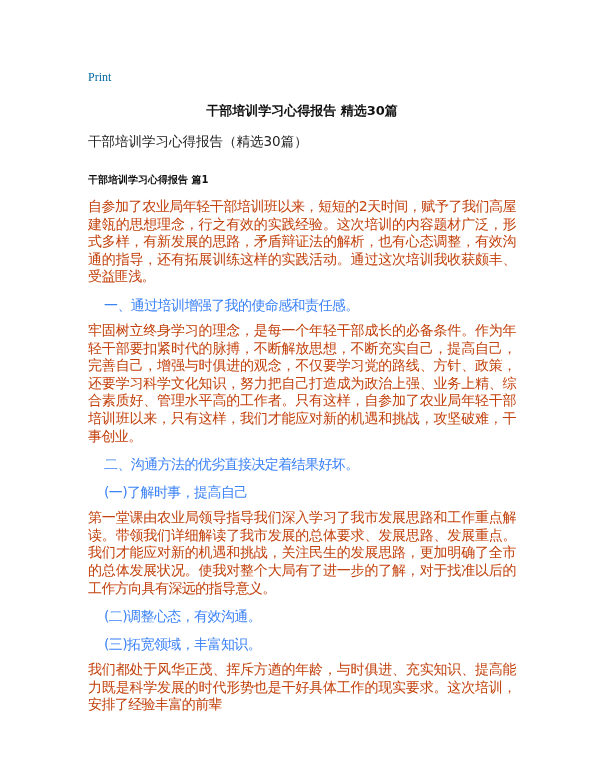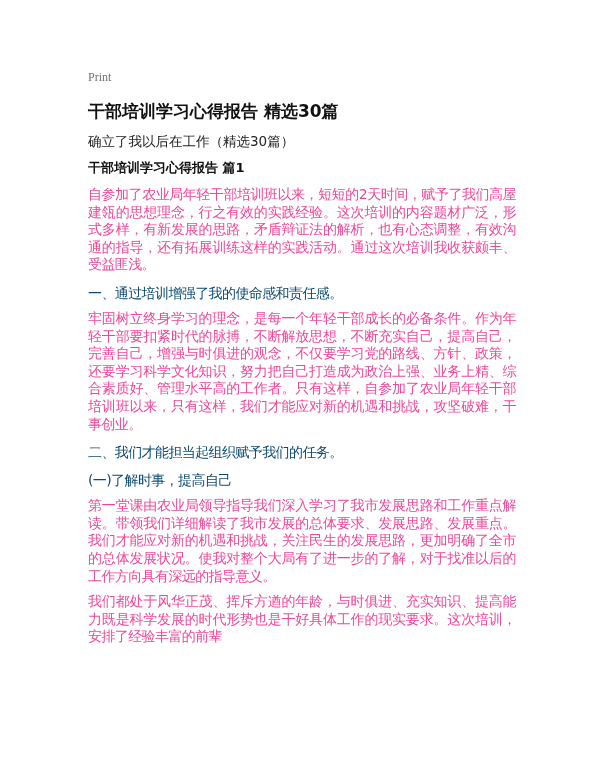--- a/index.html
+++ b/index.html
@@ -1,33 +1,35 @@
 <!DOCTYPE html>
 <html><head>
   <meta charset="utf-8">
   <style>
     html, body { margin: 0; padding: 0; background: #ffffff; }
     body { width: 600px; height: 776px; overflow: hidden; position: relative;
       font-family: "DejaVu Sans", "Liberation Sans", sans-serif; color: #1a1a1a; }
     .page { position: absolute; left: 88px; top: 68px; width: 428px; }
-    .print { font-family: "Liberation Serif", "DejaVu Serif", serif; font-size: 12px; color: #737373; margin: 0; height: 18px; line-height: 18px; }
-    .title { font-size: 17px; margin: 12px 0 0 0; line-height: 26px; letter-spacing: 0px; color: #111; }
+    .print { font-family: "Liberation Serif", "DejaVu Serif", serif; font-size: 12px; color: #0369a1; margin: 0; height: 18px; line-height: 18px; }
+    .title { font-size: 13px; text-align: center; margin: 12px 0 0 0; line-height: 26px; letter-spacing: 0px; color: #111; }
     .subtitle { font-size: 13.5px; margin: 7px 0 0 0; line-height: 20px; color: #222; }
-    .heading { font-size: 13px; font-weight: bold; margin: 7px 0 0 0; line-height: 20px; color: #111; }
-    p.para { font-size: 14px; line-height: 17.6px; margin: 8px 0 0 0; letter-spacing: -0.6px; text-align: justify; color: #ec4899; }
-    p.sec { font-size: 14px; line-height: 18px; margin: 10px 0 0 0; letter-spacing: -0.6px; color: #0c4a6e; }
+    .heading { font-size: 10px; font-weight: bold; margin: 19px 0 0 0; line-height: 20px; color: #111; }
+    p.para { font-size: 14px; line-height: 17.6px; margin: 8px 0 0 0; letter-spacing: -0.6px; text-align: justify; color: #c2410c; }
+    p.sec { font-size: 14px; line-height: 18px; margin: 10px 0 0 16px; letter-spacing: -0.6px; color: #3b82f6; }
   </style>
 </head>
 <body>
 
 <div class="page">
   <div class="print">Print</div>
   <h1 class="title">干部培训学习心得报告 精选30篇</h1>
-  <div class="subtitle">确立了我以后在工作（精选30篇）</div>
+  <div class="subtitle">干部培训学习心得报告（精选30篇）</div>
   <div class="heading">干部培训学习心得报告 篇1</div>
   <p class="para">自参加了农业局年轻干部培训班以来，短短的2天时间，赋予了我们高屋建瓴的思想理念，行之有效的实践经验。这次培训的内容题材广泛，形式多样，有新发展的思路，矛盾辩证法的解析，也有心态调整，有效沟通的指导，还有拓展训练这样的实践活动。通过这次培训我收获颇丰、受益匪浅。</p>
   <p class="sec">一、通过培训增强了我的使命感和责任感。</p>
   <p class="para">牢固树立终身学习的理念，是每一个年轻干部成长的必备条件。作为年轻干部要扣紧时代的脉搏，不断解放思想，不断充实自己，提高自己，完善自己，增强与时俱进的观念，不仅要学习党的路线、方针、政策，还要学习科学文化知识，努力把自己打造成为政治上强、业务上精、综合素质好、管理水平高的工作者。只有这样，自参加了农业局年轻干部培训班以来，只有这样，我们才能应对新的机遇和挑战，攻坚破难，干事创业。</p>
-  <p class="sec">二、我们才能担当起组织赋予我们的任务。</p>
+  <p class="sec">二、沟通方法的优劣直接决定着结果好坏。</p>
   <p class="sec">(一)了解时事，提高自己</p>
   <p class="para">第一堂课由农业局领导指导我们深入学习了我市发展思路和工作重点解读。带领我们详细解读了我市发展的总体要求、发展思路、发展重点。我们才能应对新的机遇和挑战，关注民生的发展思路，更加明确了全市的总体发展状况。使我对整个大局有了进一步的了解，对于找准以后的工作方向具有深远的指导意义。</p>
+  <p class="sec">(二)调整心态，有效沟通。</p>
+  <p class="sec">(三)拓宽领域，丰富知识。</p>
   <p class="para">我们都处于风华正茂、挥斥方遒的年龄，与时俱进、充实知识、提高能力既是科学发展的时代形势也是干好具体工作的现实要求。这次培训，安排了经验丰富的前辈</p>
 </div>
 
 </body></html>

